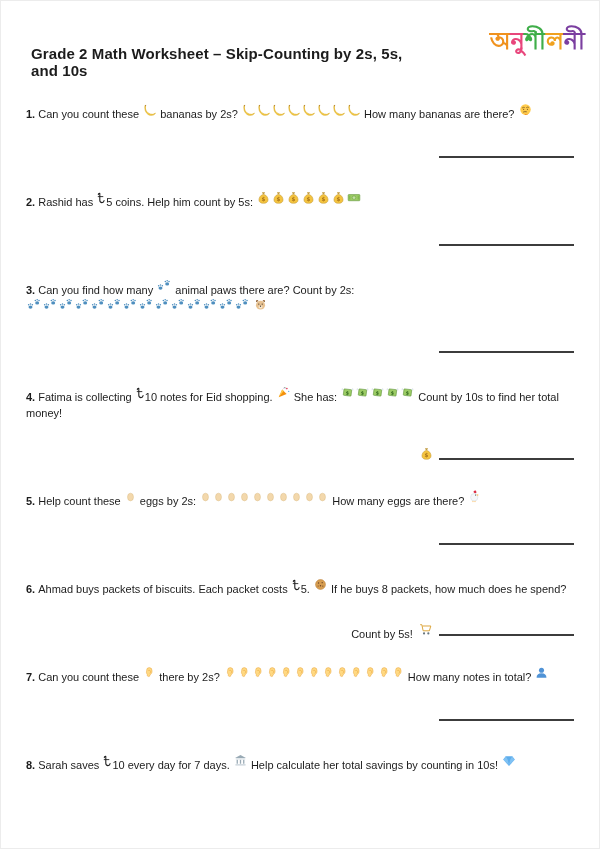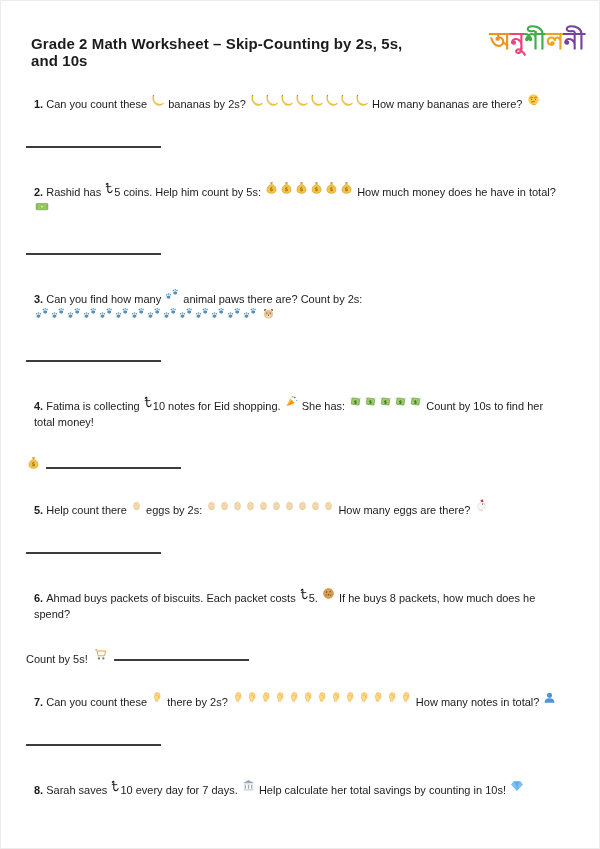--- a/index.html
+++ b/index.html
@@ -1,32 +1,32 @@
 <!DOCTYPE html>
 <html><head>
 <meta charset="utf-8">
 <style>
   html,body{margin:0;padding:0;background:#fff;}
   .page{
     width:600px;height:849px;box-sizing:border-box;position:relative;
     background:#ffffff;border:1px solid #ececec;
     font-family:"Liberation Sans","DejaVu Sans",sans-serif;
     font-size:11px;color:#1c1c1c;
-    padding:34px 25px 0 25px;overflow:hidden;
+    padding:44px 25px 0 25px;overflow:hidden;
   }
   .title{font-size:15px;font-weight:bold;margin:0 0 24px 5px;letter-spacing:0.1px;max-width:400px;}
   .logo{position:absolute;top:26px;right:14px;font-size:24px;font-weight:bold;line-height:1.2;white-space:nowrap;}
   .logo span{display:inline-block;}
   .meta-row{margin:0 0 10px 0;line-height:16px;}
   .blank{letter-spacing:0;color:#1c1c1c;}
   .questions{margin-top:24px;}
   .question{margin-bottom:27px;}
-  .q-text{margin:8px;line-height:16px;}
+  .q-text{margin:0;line-height:16px;}
   .q-num{font-weight:bold;margin-right:3px;}
-  .answer-row{margin-top:26px;height:16px;line-height:16px;}
+  .answer-row{margin-top:26px;height:16px;line-height:16px;text-align:right;}
   .rule{display:inline-block;width:135px;height:2px;background:#3c3c3c;vertical-align:middle;}
   .icon{display:inline-block;vertical-align:-2px;line-height:0;margin:0 1px;}
   .icon svg{display:inline-block;vertical-align:bottom;}
   .icon-run{white-space:nowrap;}
   .answer-row .icon{margin-right:6px;}
   .ans-text{margin-right:2px;}
 </style>
 </head>
 <body>
 
@@ -95,21 +95,21 @@
                 <path d="M10 5 C4.6 6.4 3 11 3 13.8 C3 17 6 19 10 19 C14 19 17 17 17 13.8 C17 11 15.4 6.4 10 5 Z" fill="#F4C33F" stroke="#C19A3F" stroke-width="0.8"></path>
                 <text x="10" y="15.6" font-size="8.5" text-anchor="middle" fill="#A8741A" font-weight="bold" font-family="DejaVu Sans,sans-serif">$</text>
               </svg></span><span class="icon icon-money-bag"><svg width="13" height="13" viewBox="0 0 20 20">
                 <path d="M7.6 2 h4.8 l-1.6 3 h-1.6 Z" fill="#C19A3F"></path>
                 <path d="M10 5 C4.6 6.4 3 11 3 13.8 C3 17 6 19 10 19 C14 19 17 17 17 13.8 C17 11 15.4 6.4 10 5 Z" fill="#F4C33F" stroke="#C19A3F" stroke-width="0.8"></path>
                 <text x="10" y="15.6" font-size="8.5" text-anchor="middle" fill="#A8741A" font-weight="bold" font-family="DejaVu Sans,sans-serif">$</text>
               </svg></span><span class="icon icon-money-bag"><svg width="13" height="13" viewBox="0 0 20 20">
                 <path d="M7.6 2 h4.8 l-1.6 3 h-1.6 Z" fill="#C19A3F"></path>
                 <path d="M10 5 C4.6 6.4 3 11 3 13.8 C3 17 6 19 10 19 C14 19 17 17 17 13.8 C17 11 15.4 6.4 10 5 Z" fill="#F4C33F" stroke="#C19A3F" stroke-width="0.8"></path>
                 <text x="10" y="15.6" font-size="8.5" text-anchor="middle" fill="#A8741A" font-weight="bold" font-family="DejaVu Sans,sans-serif">$</text>
-              </svg></span></span><span> How much money does he have in total? </span><span class="icon icon-banknote"><svg width="14" height="13" viewBox="0 0 20 20">
+              </svg></span></span><span class="icon icon-banknote"><svg width="14" height="13" viewBox="0 0 20 20">
               <rect x="1" y="5.5" width="18" height="9.5" rx="1" fill="#9CCC65" stroke="#558B2F" stroke-width="0.8"></rect>
               <circle cx="10" cy="10.2" r="2.7" fill="#C5E1A5" stroke="#558B2F" stroke-width="0.6"></circle>
               <rect x="2.8" y="7.3" width="1.4" height="5.8" fill="#7CB342"></rect>
               <rect x="15.8" y="7.3" width="1.4" height="5.8" fill="#7CB342"></rect>
             </svg></span></p>
         <div class="answer-row"><span class="rule"></span></div>
       </div>
       <div class="question">
         <p class="q-text"><span class="q-num">3.</span><span>Can you find how many </span><span class="icon icon-paw-prints"><svg width="14" height="13" viewBox="0 0 22 20">
               <g fill="#4E8FBF">
@@ -334,21 +334,21 @@
                   <text x="10" y="13.4" font-size="7.5" text-anchor="middle" fill="#33691E" font-weight="bold" font-family="DejaVu Sans,sans-serif">$</text>
                 </g>
               </svg></span></span><span> Count by 10s to find her total money!</span></p>
         <div class="answer-row"><span class="icon icon-money-bag"><svg width="13" height="13" viewBox="0 0 20 20">
               <path d="M7.6 2 h4.8 l-1.6 3 h-1.6 Z" fill="#C19A3F"></path>
               <path d="M10 5 C4.6 6.4 3 11 3 13.8 C3 17 6 19 10 19 C14 19 17 17 17 13.8 C17 11 15.4 6.4 10 5 Z" fill="#F4C33F" stroke="#C19A3F" stroke-width="0.8"></path>
               <text x="10" y="15.6" font-size="8.5" text-anchor="middle" fill="#A8741A" font-weight="bold" font-family="DejaVu Sans,sans-serif">$</text>
             </svg></span><span class="rule"></span></div>
       </div>
       <div class="question">
-        <p class="q-text"><span class="q-num">5.</span><span>Help count there </span><span class="icon icon-egg"><svg width="11" height="13" viewBox="0 0 20 20">
+        <p class="q-text"><span class="q-num">5.</span><span>Help count these </span><span class="icon icon-egg"><svg width="11" height="13" viewBox="0 0 20 20">
               <ellipse cx="10" cy="11" rx="5.4" ry="7" fill="#F3D8AC" stroke="#D9B77F" stroke-width="0.8"></ellipse>
             </svg></span><span> eggs by 2s: </span><span class="icon-run"><span class="icon icon-egg"><svg width="11" height="13" viewBox="0 0 20 20">
                 <ellipse cx="10" cy="11" rx="5.4" ry="7" fill="#F3D8AC" stroke="#D9B77F" stroke-width="0.8"></ellipse>
               </svg></span><span class="icon icon-egg"><svg width="11" height="13" viewBox="0 0 20 20">
                 <ellipse cx="10" cy="11" rx="5.4" ry="7" fill="#F3D8AC" stroke="#D9B77F" stroke-width="0.8"></ellipse>
               </svg></span><span class="icon icon-egg"><svg width="11" height="13" viewBox="0 0 20 20">
                 <ellipse cx="10" cy="11" rx="5.4" ry="7" fill="#F3D8AC" stroke="#D9B77F" stroke-width="0.8"></ellipse>
               </svg></span><span class="icon icon-egg"><svg width="11" height="13" viewBox="0 0 20 20">
                 <ellipse cx="10" cy="11" rx="5.4" ry="7" fill="#F3D8AC" stroke="#D9B77F" stroke-width="0.8"></ellipse>
               </svg></span><span class="icon icon-egg"><svg width="11" height="13" viewBox="0 0 20 20">

